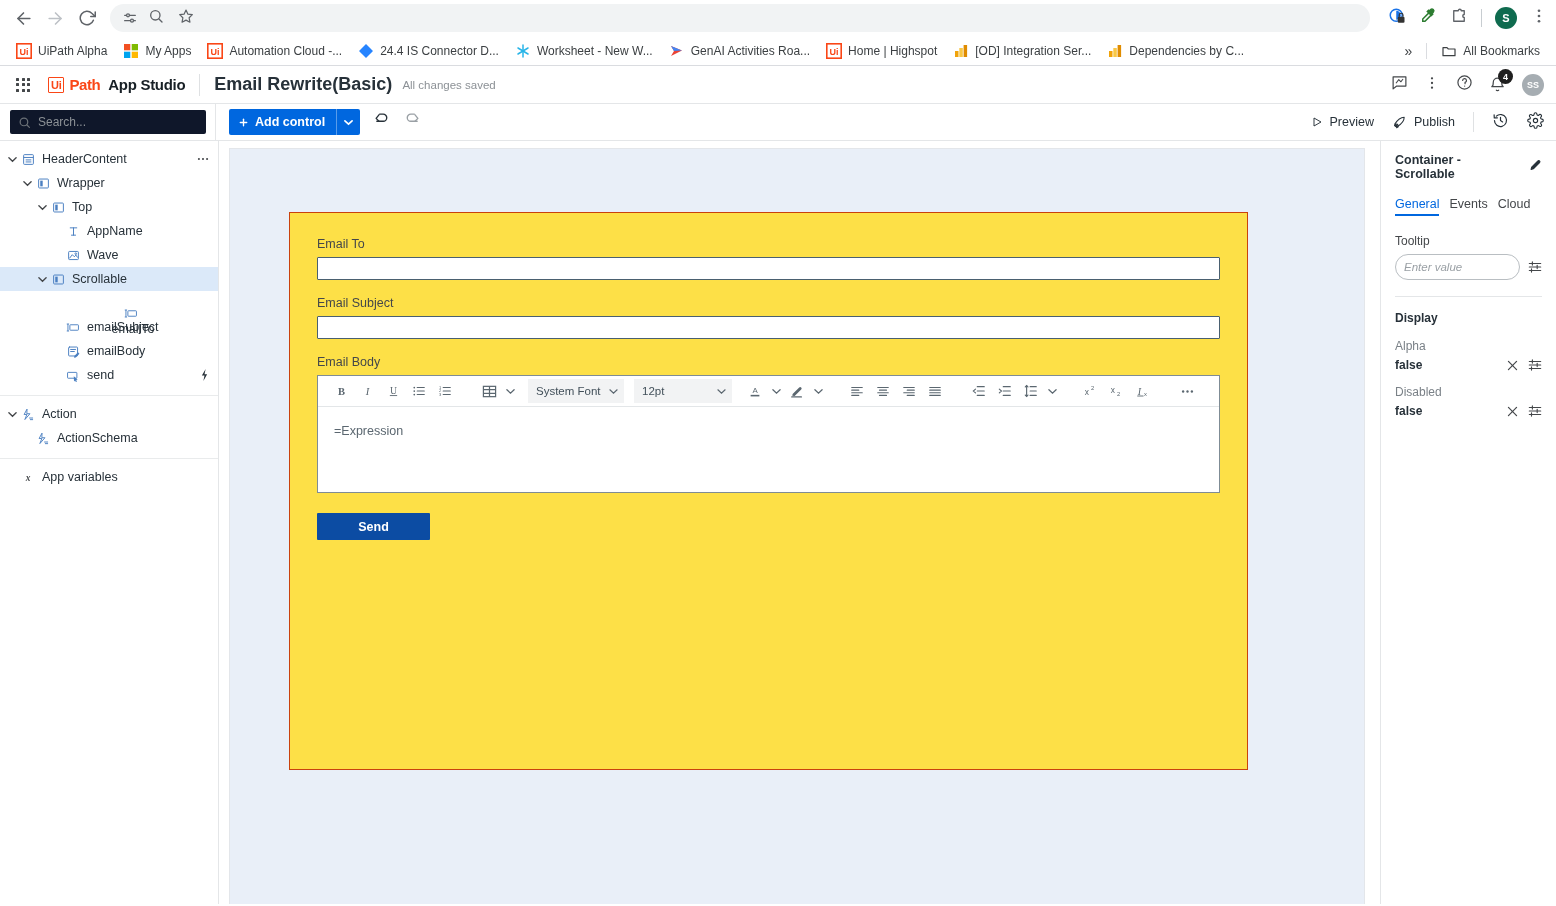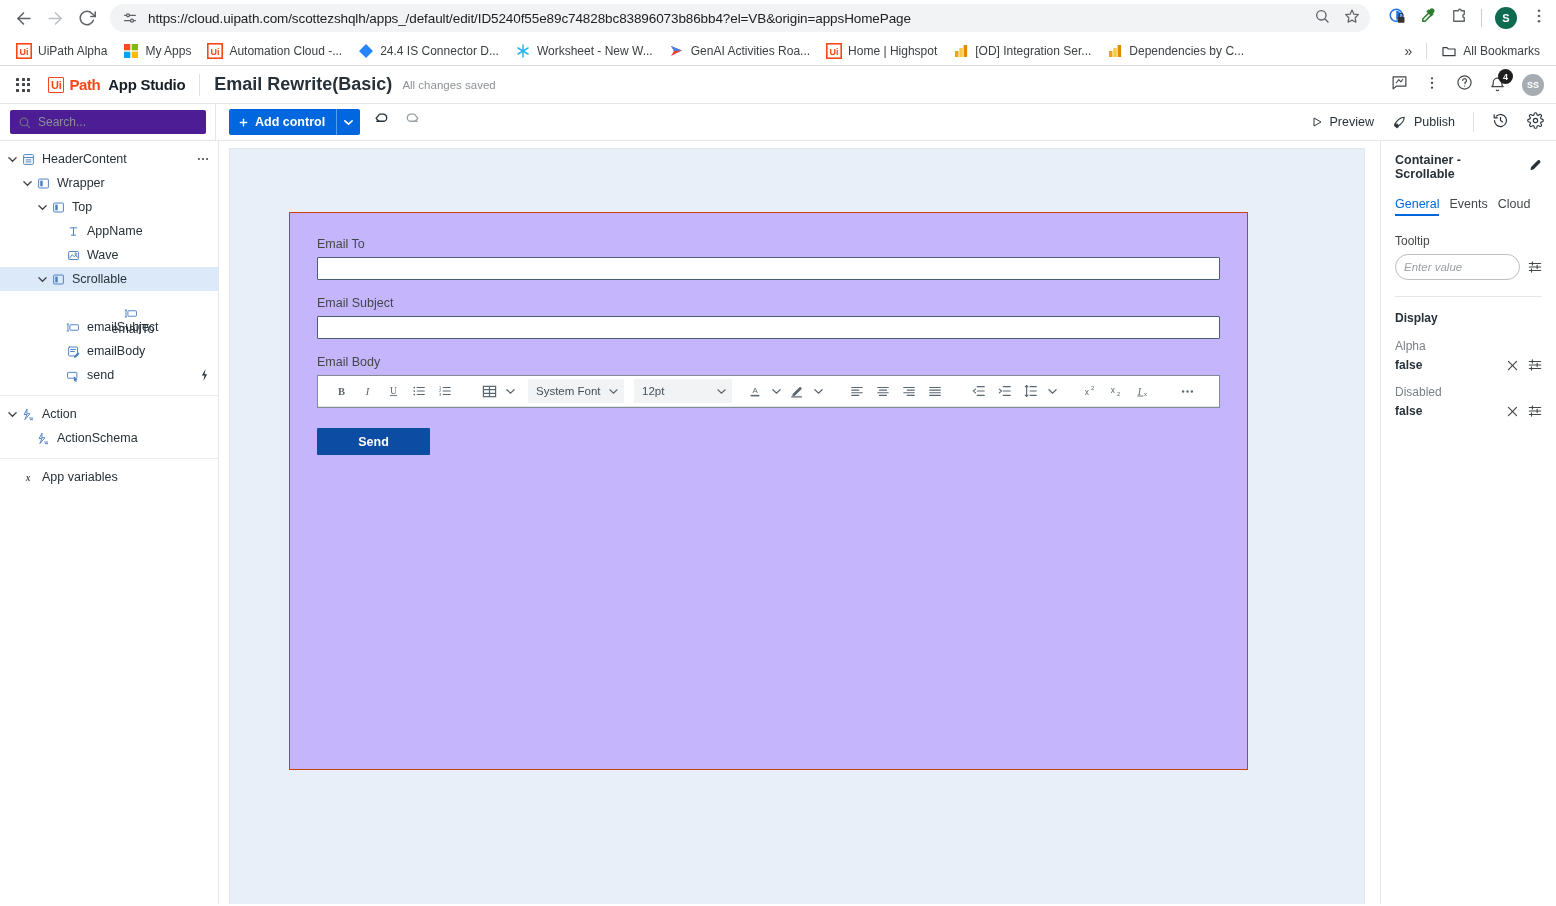--- a/index.html
+++ b/index.html
@@ -89,21 +89,21 @@
   }
   .user-avatar {
     width: 22px; height: 22px; border-radius: 50%; background: #a6adb2;
     color: #fff; font-size: 9px; font-weight: bold;
     display: flex; align-items: center; justify-content: center;
   }
 
   
   .toolbar { height: 37px; display: flex; align-items: center; border-bottom: 1px solid #e4e6e8; }
   .search-box {
-    width: 196px; height: 24px; background: #4c1d95; border-radius: 2px;
+    width: 196px; height: 24px; background: #0f172a; border-radius: 2px;
     display: flex; align-items: center; gap: 7px; padding: 0 8px; margin-left: 10px;
   }
   .search-box span { font-size: 12px; color: #8c9196; }
   .tb-sep { width: 1px; height: 37px; background: #e4e6e8; margin-left: 9px; }
   .tb-actions { display: flex; align-items: center; gap: 10px; padding-left: 13px; }
   .add-control {
     display: flex; align-items: center; height: 26px;
     background: #0067df; color: #fff; border-radius: 2px; overflow: hidden;
   }
   .add-control .ac-main {
@@ -143,21 +143,21 @@
   .app-shell { position: absolute; left: 59px; top: 63px; width: 959px; }
   .app-banner {
     height: 68px; background: #0c4ca3; position: relative; overflow: hidden;
   }
   .banner-title {
     position: absolute; left: 29px; top: 26px; color: #fff;
     font-size: 14.5px; font-weight: bold; letter-spacing: 0.4px;
   }
   .banner-wave { position: absolute; right: 0; top: 0; height: 68px; width: 470px; }
   .app-body {
-    background: #c4b5fd; border: 1.5px solid #c9420d;
+    background: #fde047; border: 1.5px solid #c9420d;
     padding: 24px 0 0 0; height: 558px; position: relative;
   }
   .field-block { padding: 0 27px; }
   .field-label { font-size: 12.5px; color: #44474a; margin-bottom: 6px; }
   .field-input {
     height: 23px; border: 1px solid #4a6070; background: #fff; border-radius: 1px;
   }
   .field-gap { height: 16px; }
   .rte-wrap { border: 1px solid #7f8c95; background: #fff; margin-top: 0px; }
   .rte-toolbar {
@@ -237,21 +237,20 @@
 
     <div class="omnibox">
       <span class="omnibox-icon">
         <svg width="16" height="16" viewBox="0 0 24 24" fill="none" stroke="currentColor" stroke-width="2" stroke-linecap="round">
             <line x1="4" y1="8" x2="20" y2="8"></line>
             <line x1="4" y1="16" x2="20" y2="16"></line>
             <circle cx="9" cy="8" r="2.2" fill="#f1f3f4"></circle>
             <circle cx="15" cy="16" r="2.2" fill="#f1f3f4"></circle>
           </svg>
       </span>
-      <span class="omnibox-url">https://cloud.uipath.com/scottezshqlh/apps_/default/edit/ID5240f55e89c74828bc83896073b86bb4?el=VB&amp;origin=appsHomePage</span>
       <span class="omnibox-trail">
         <span>
           <svg width="16" height="16" viewBox="0 0 24 24" fill="none" stroke="currentColor" stroke-width="2" stroke-linecap="round">
               <circle cx="11" cy="11" r="7"></circle>
               <line x1="16.5" y1="16.5" x2="21" y2="21"></line>
             </svg>
         </span>
         <span>
           <svg width="16" height="16" viewBox="0 0 24 24" fill="none" stroke="currentColor" stroke-width="1.8" stroke-linejoin="round">
               <polygon points="12 3 14.9 9.2 21.5 10 16.7 14.7 17.9 21.3 12 18.2 6.1 21.3 7.3 14.7 2.5 10 9.1 9.2"></polygon>
@@ -889,20 +888,23 @@
                 <div class="rte-gap"></div>
                 <div class="rte-btn">
                   <svg width="15" height="15" viewBox="0 0 24 24" fill="currentColor">
                       <circle cx="5" cy="12" r="1.9"></circle>
                       <circle cx="12" cy="12" r="1.9"></circle>
                       <circle cx="19" cy="12" r="1.9"></circle>
                     </svg>
                 </div>
               </div>
 
+              <div class="rte-canvas">
+                <span class="rte-expression">=Expression</span>
+              </div>
             </div>
           </div>
 
           <div class="send-btn">Send</div>
         </div>
       </div>
     </div>
   </div>
 
   <div class="props-panel">

